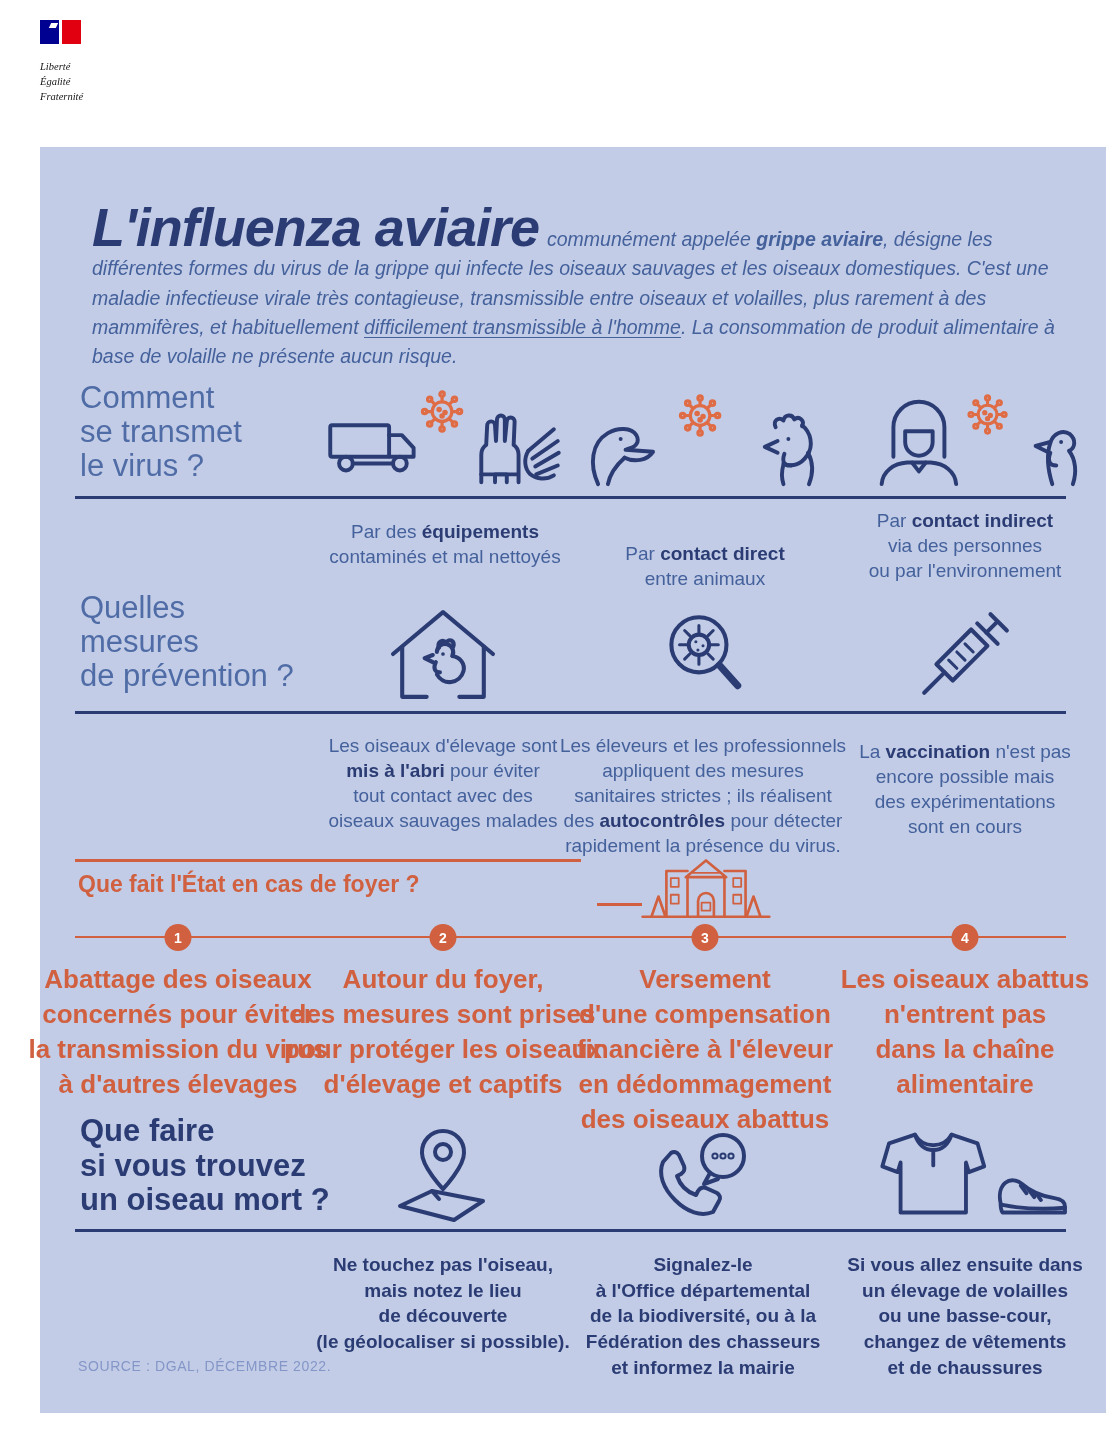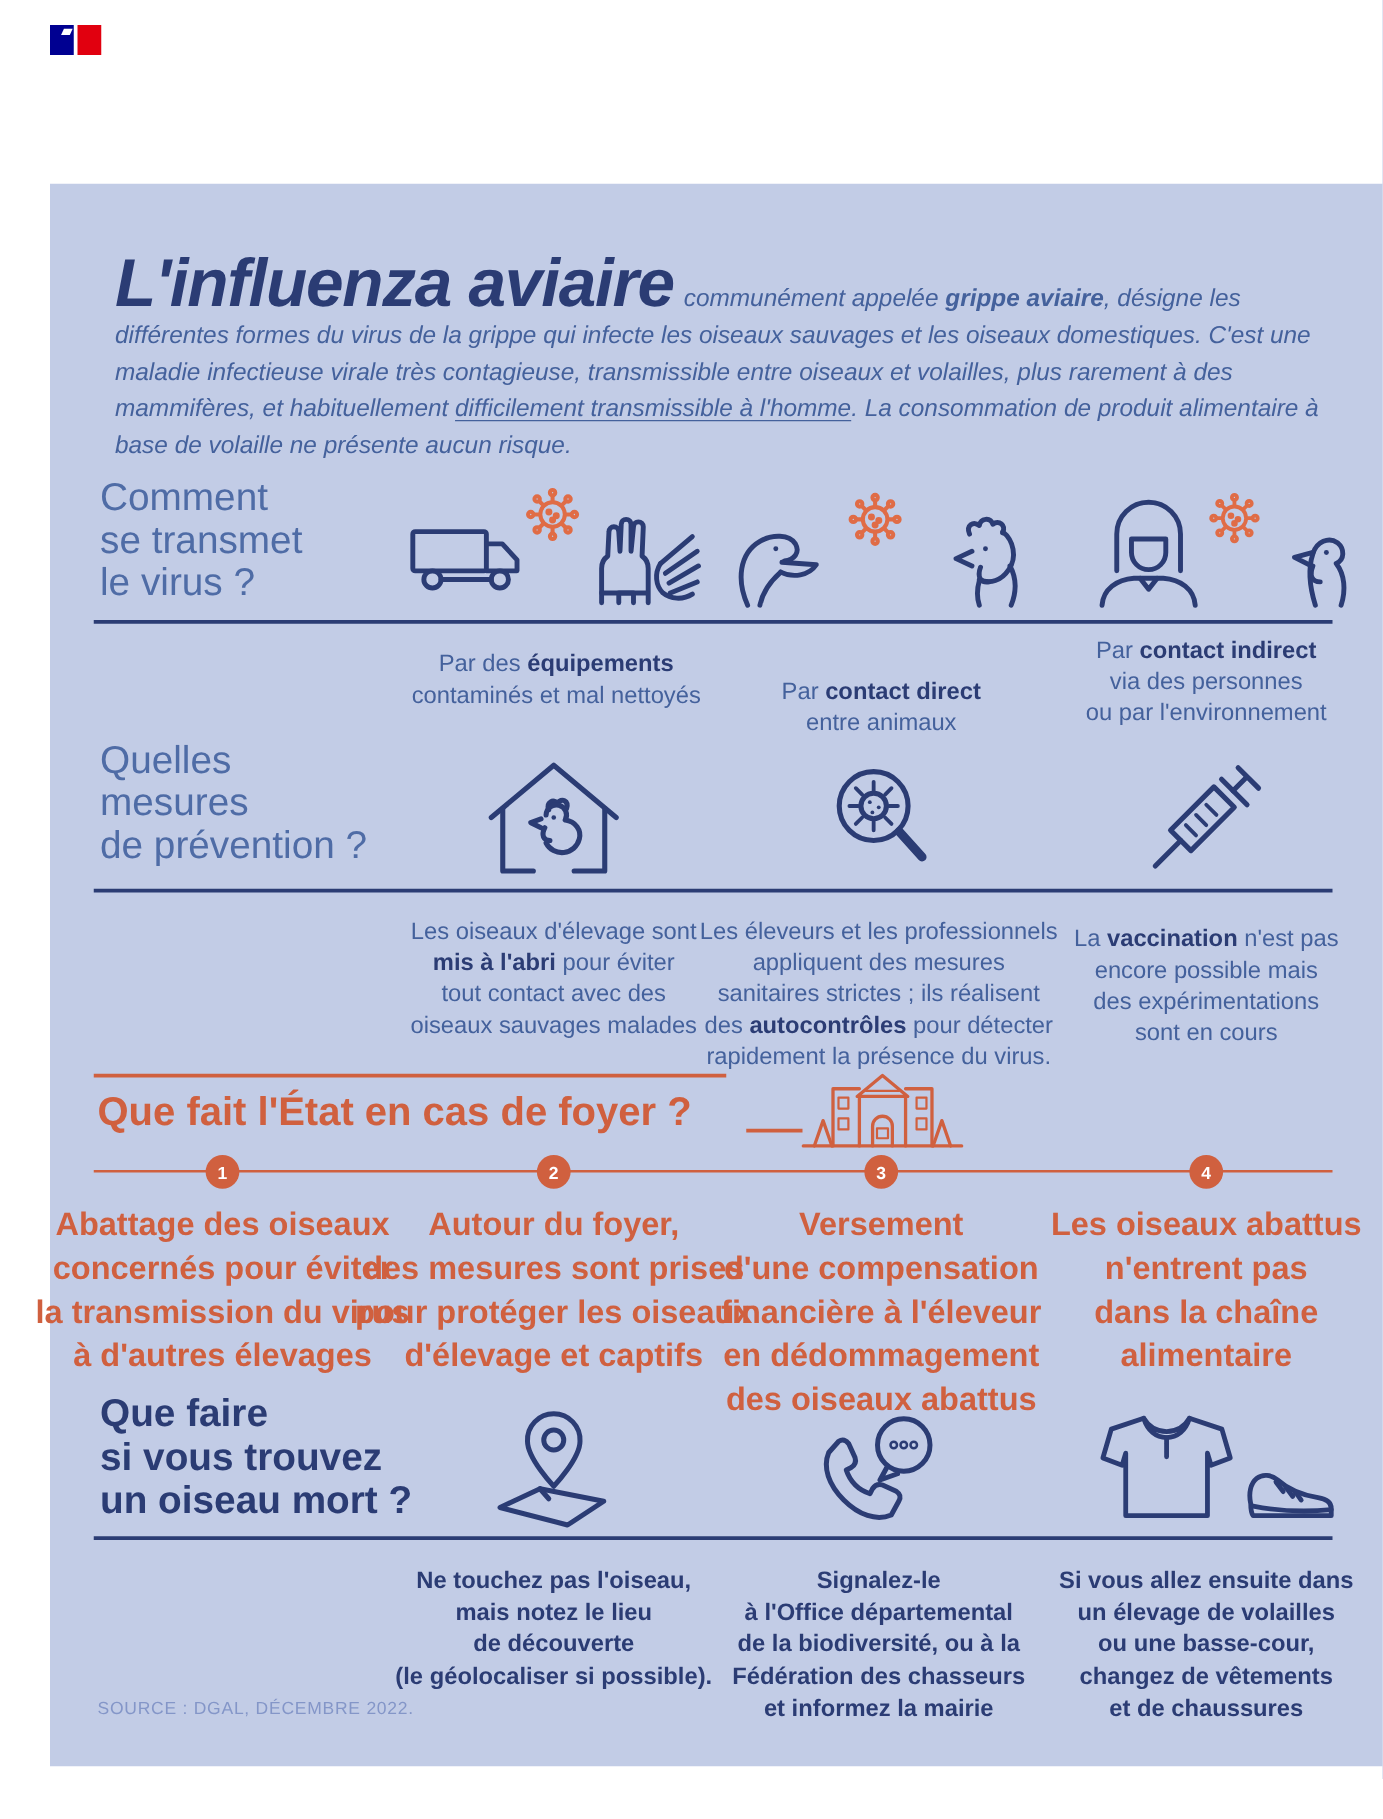--- a/index.html
+++ b/index.html
@@ -23,21 +23,21 @@
   .motto{margin-top:8px;font-family:"Liberation Serif","DejaVu Serif",serif;font-style:italic;font-size:10.5px;line-height:1.45;color:#161616;}
   
   .intro{left:80px;top:190px;width:986px;font-size:19.5px;line-height:1.5;color:var(--body-blue,#44619c);}
   .intro .big-title{font-size:54px;line-height:.95;font-weight:bold;color:var(--navy,#2b3c74);letter-spacing:-1px;margin-right:8px;}
   .rich .b{font-weight:bold;}
   .cap .b,.capb .b{color:var(--navy,#2b3c74);}
   .rich .u{text-decoration:underline;text-underline-offset:3px;}
   
   .h-blue{font-size:31px;line-height:1.1;font-weight:500;color:var(--heading-blue,#4f6ca6);white-space:pre-line;}
   .h-navy{font-size:31px;line-height:1.12;font-weight:bold;color:var(--navy,#2b3c74);white-space:pre-line;}
-  .h-orange{font-size:32px;font-weight:bold;color:var(--orange,#d0603f);}
+  .h-orange{font-size:23px;font-weight:bold;color:var(--orange,#d0603f);}
   
   .cap{transform:translateX(-50%);width:max-content;text-align:center;font-size:19px;line-height:1.32;color:var(--body-blue,#44619c);white-space:pre-line;}
   .capb{transform:translateX(-50%);width:max-content;text-align:center;font-size:19px;line-height:1.35;font-weight:bold;color:var(--navy,#2b3c74);white-space:pre-line;}
   .cap-orange{transform:translateX(-50%);width:max-content;text-align:center;font-size:26px;line-height:1.35;font-weight:bold;color:var(--orange,#d0603f);white-space:pre-line;}
   
   .rule{height:3px;background:var(--navy,#2b3c74);}
   .rule-o{height:3px;background:var(--orange,#d0603f);}
   .steps-line{height:2px;background:var(--orange,#d0603f);}
   
   .icon-box{transform:translateX(-50%);display:flex;align-items:flex-end;justify-content:center;color:var(--navy,#2b3c74);}
@@ -49,20 +49,25 @@
 </head>
 <body style="--panel: #c2cce6; --navy: #2b3c74; --heading-blue: #4f6ca6; --body-blue: #44619c; --orange: #d0603f; --source-blue: #8496c8; --flag-blue: #000091; --flag-red: #e1000f;">
 
 <div class="abs panel" style="left:40px;top:147px;width:1066px;height:1266px;"></div>
 
 <div class="abs logo">
   <div class="flag">
     <span class="b"></span>
       <span class="w"></span>
       <span class="r"></span>
+  </div>
+  <div class="motto">
+    <div>Liberté</div>
+    <div>Égalité</div>
+    <div>Fraternité</div>
   </div>
 </div>
 
 <p class="abs intro" style="margin:12px;font-style:italic;">
   <span class="big-title">L'influenza aviaire</span><span class="rich"><span>communément appelée </span><span class="b">grippe aviaire</span><span>, désigne les différentes formes du virus de la grippe qui infecte les oiseaux sauvages et les oiseaux domestiques. C'est une maladie infectieuse virale très contagieuse, transmissible entre oiseaux et volailles, plus rarement à des mammifères, et habituellement </span><span class="u">difficilement transmissible à l'homme</span><span>. La consommation de produit alimentaire à base de volaille ne présente aucun risque.</span></span>
 </p>
 
 <div class="abs h-blue" style="left:80px;top:381px;">Comment
 se transmet
 le virus ?</div>

